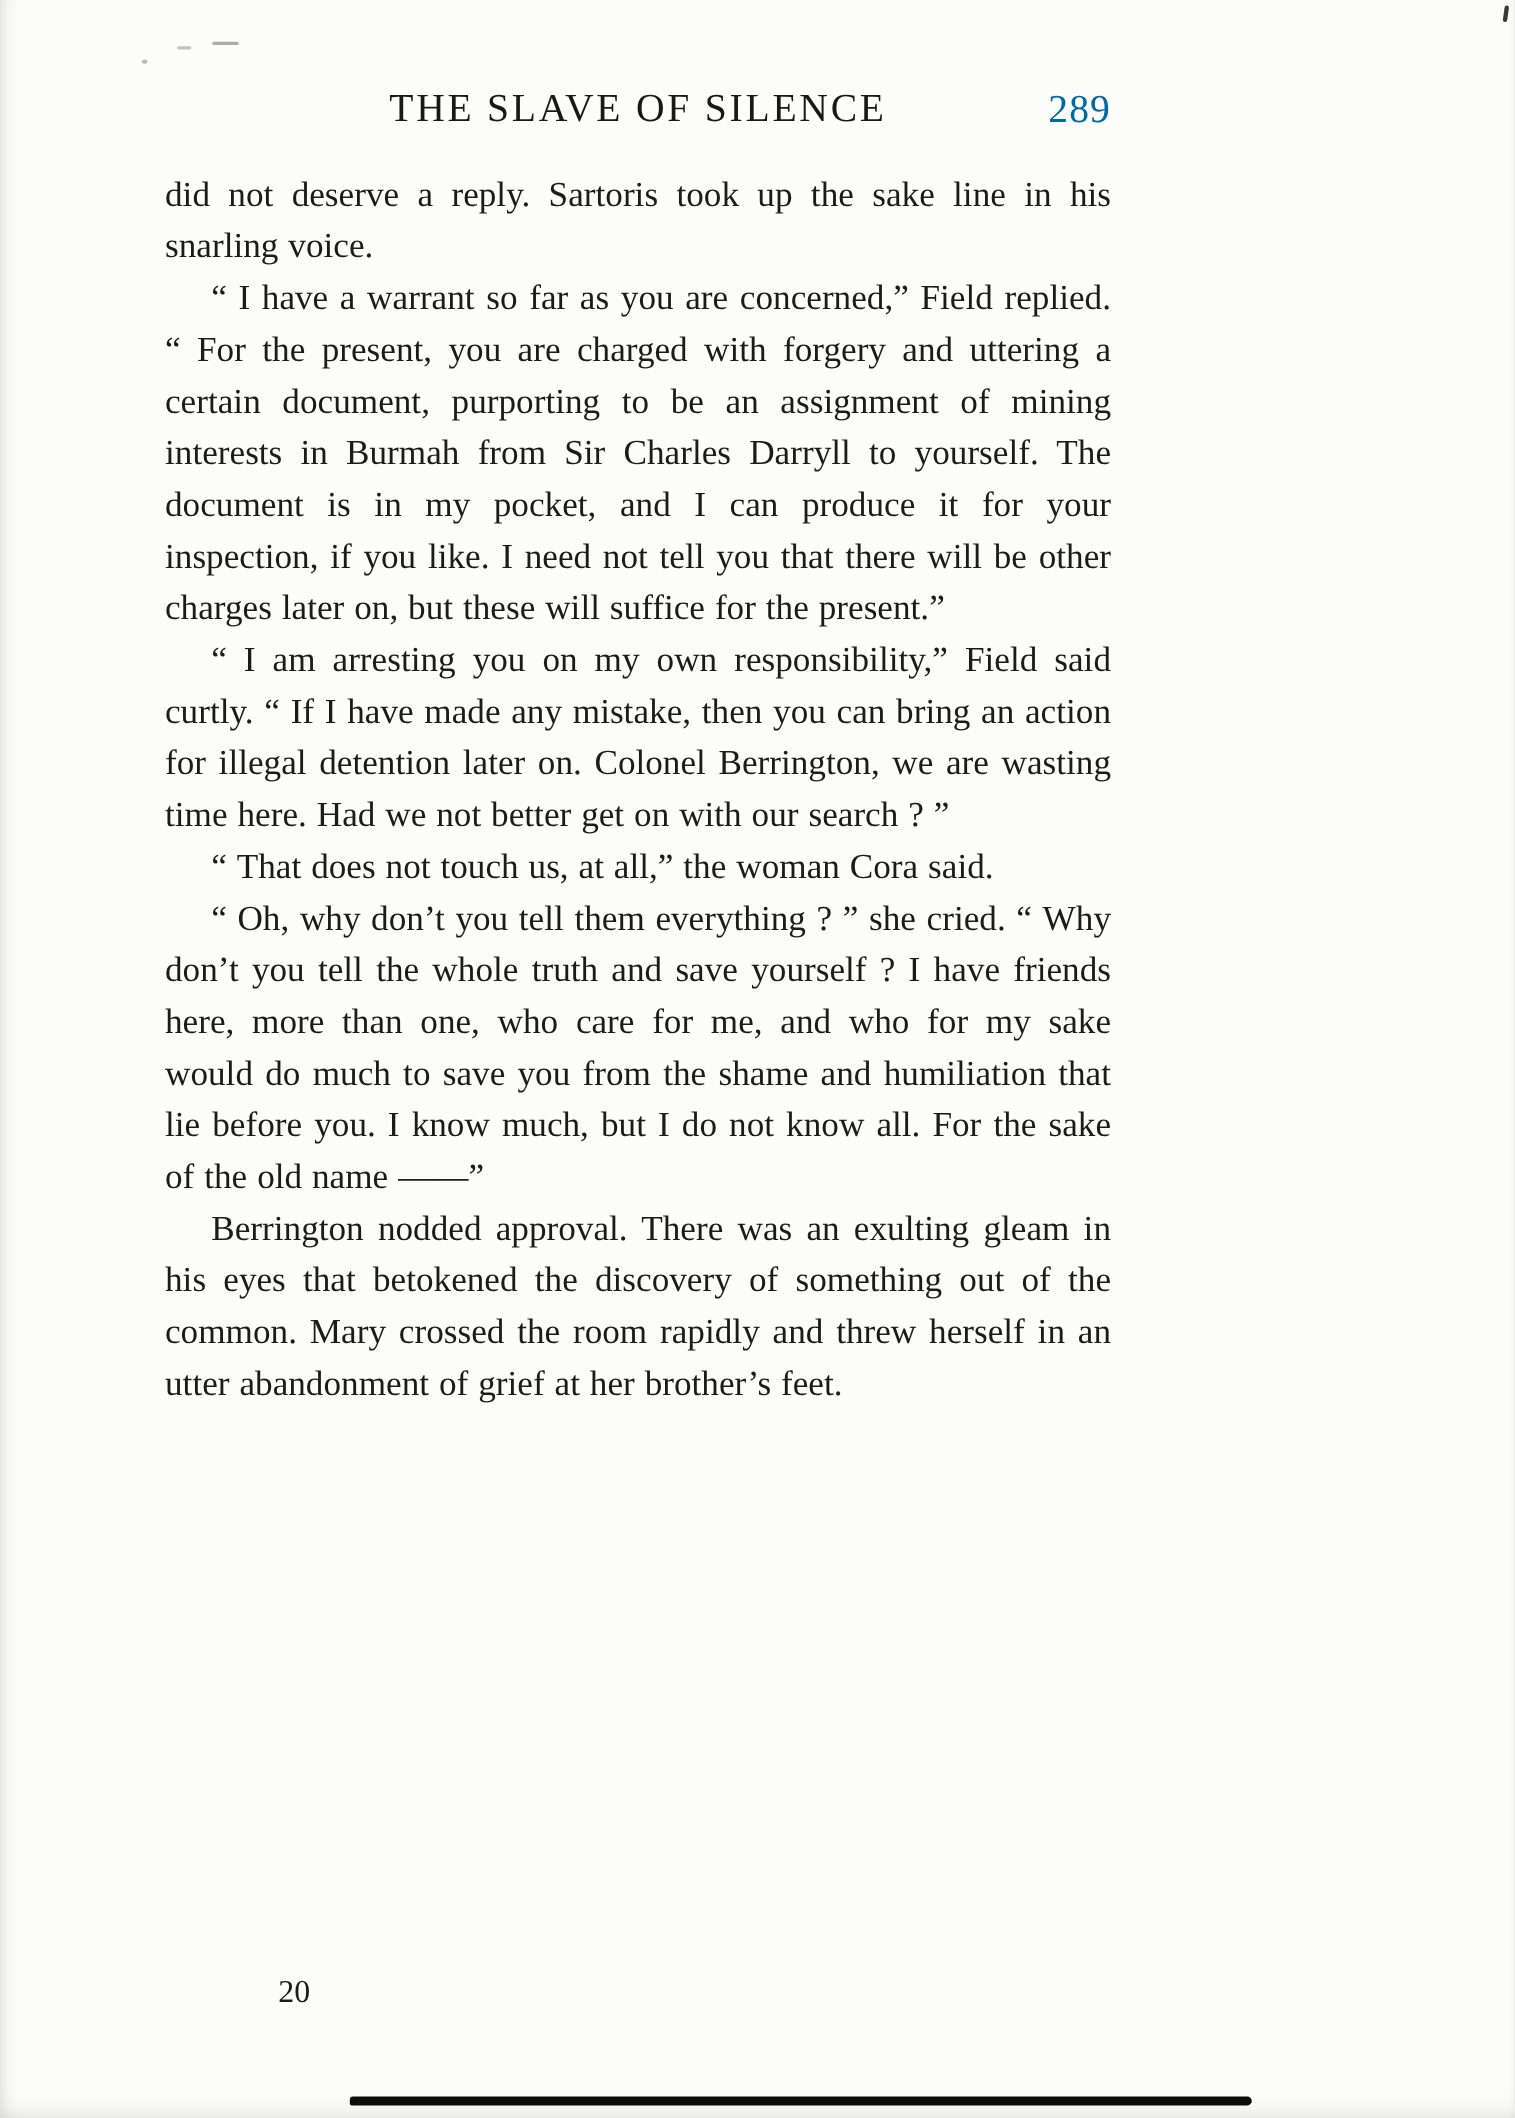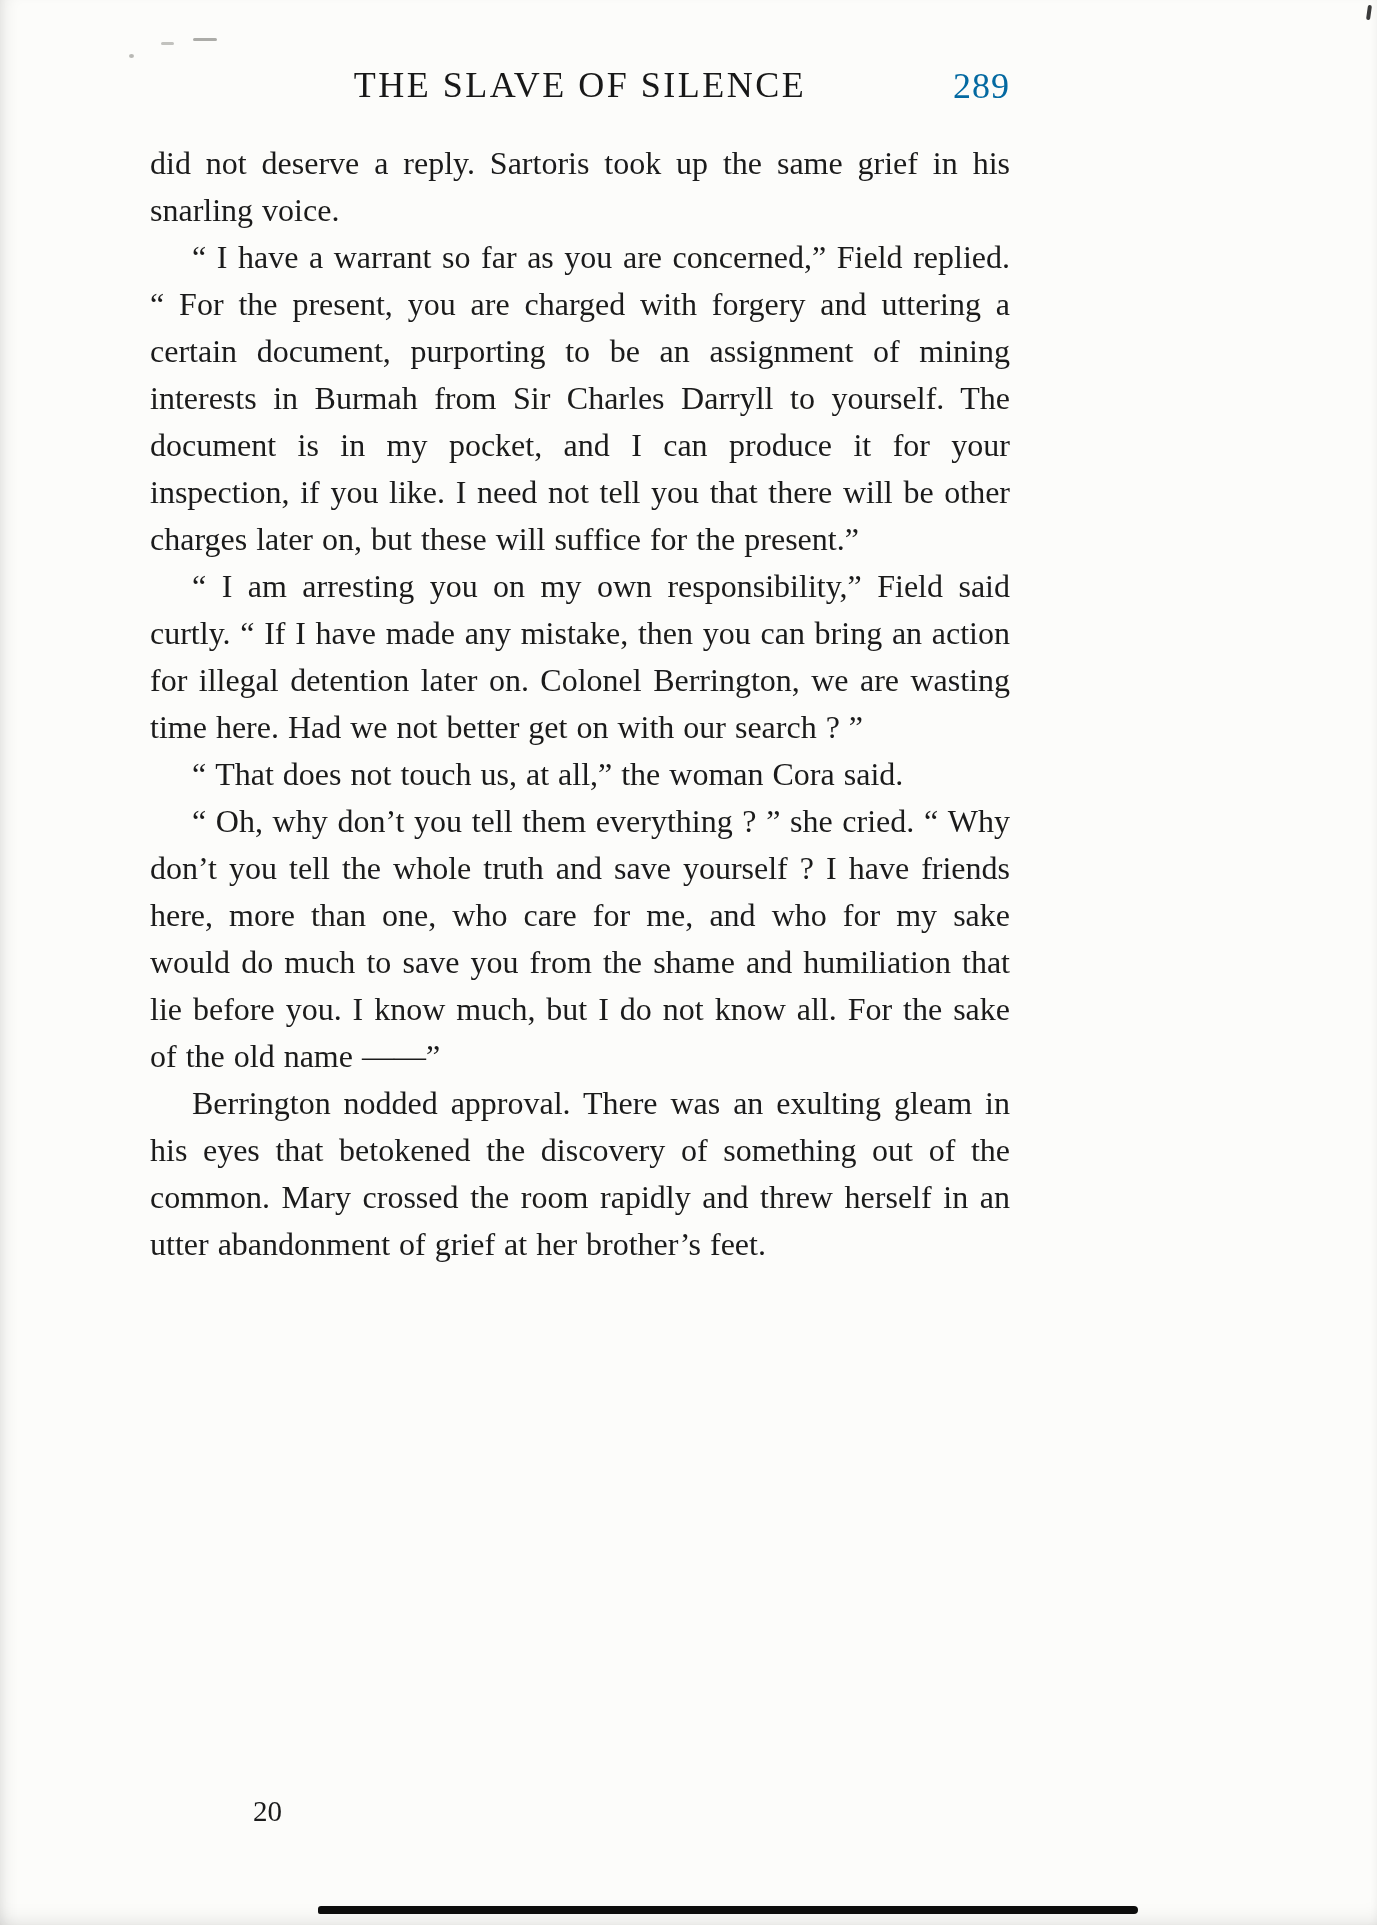--- a/index.html
+++ b/index.html
@@ -21,20 +21,21 @@
   }
   .text-block {
     position: absolute;
     left: 150px;
     top: 64px;
     width: 860px;
   }
   .page-header {
     position: relative;
     height: 56px;
+    margin-top: 13px;
   }
   .running-title {
     text-align: center;
     font-size: 36px;
     letter-spacing: 2.5px;
     color: #181818;
     white-space: nowrap;
   }
   .page-number {
     position: absolute;
@@ -122,21 +123,21 @@
   <div class="artifact corner-tick"></div>
 
   <div class="text-block">
 
     <header class="page-header">
       <div class="running-title">THE SLAVE OF SILENCE</div>
       <div class="page-number">289</div>
     </header>
 
     <main class="body-text">
-      <p class="first-para">did not deserve a reply.  Sartoris took up the same grief in his snarling voice.</p>
+      <p class="first-para">did not deserve a reply.  Sartoris took up the sake line in his snarling voice.</p>
       <p>“&nbsp;I have a warrant so far as you are concerned,” Field replied.  “&nbsp;For the present, you are charged with forgery and uttering a certain document, purporting to be an assignment of mining interests in Burmah from Sir Charles Darryll to yourself.  The document is in my pocket, and I can produce it for your inspection, if you like.  I need not tell you that there will be other charges later on, but these will suffice for the present.”</p>
       <p>“&nbsp;I am arresting you on my own responsibility,” Field said curtly.  “&nbsp;If I have made any mistake, then you can bring an action for illegal detention later on.  Colonel Berrington, we are wasting time here.  Had we not better get on with our search&nbsp;?&nbsp;”</p>
       <p>“&nbsp;That does not touch us, at all,” the woman Cora said.</p>
       <p>“&nbsp;Oh, why don’t you tell them everything&nbsp;?&nbsp;” she cried.  “&nbsp;Why don’t you tell the whole truth and save yourself&nbsp;?  I have friends here, more than one, who care for me, and who for my sake would do much to save you from the shame and humiliation that lie before you.  I know much, but I do not know all.  For the sake of the old name&nbsp;——”</p>
       <p>Berrington nodded approval.  There was an exulting gleam in his eyes that betokened the discovery of something out of the common.  Mary crossed the room rapidly and threw herself in an utter abandonment of grief at her brother’s feet.</p>
     </main>
 
   </div>
 
   <div class="signature">20</div>

